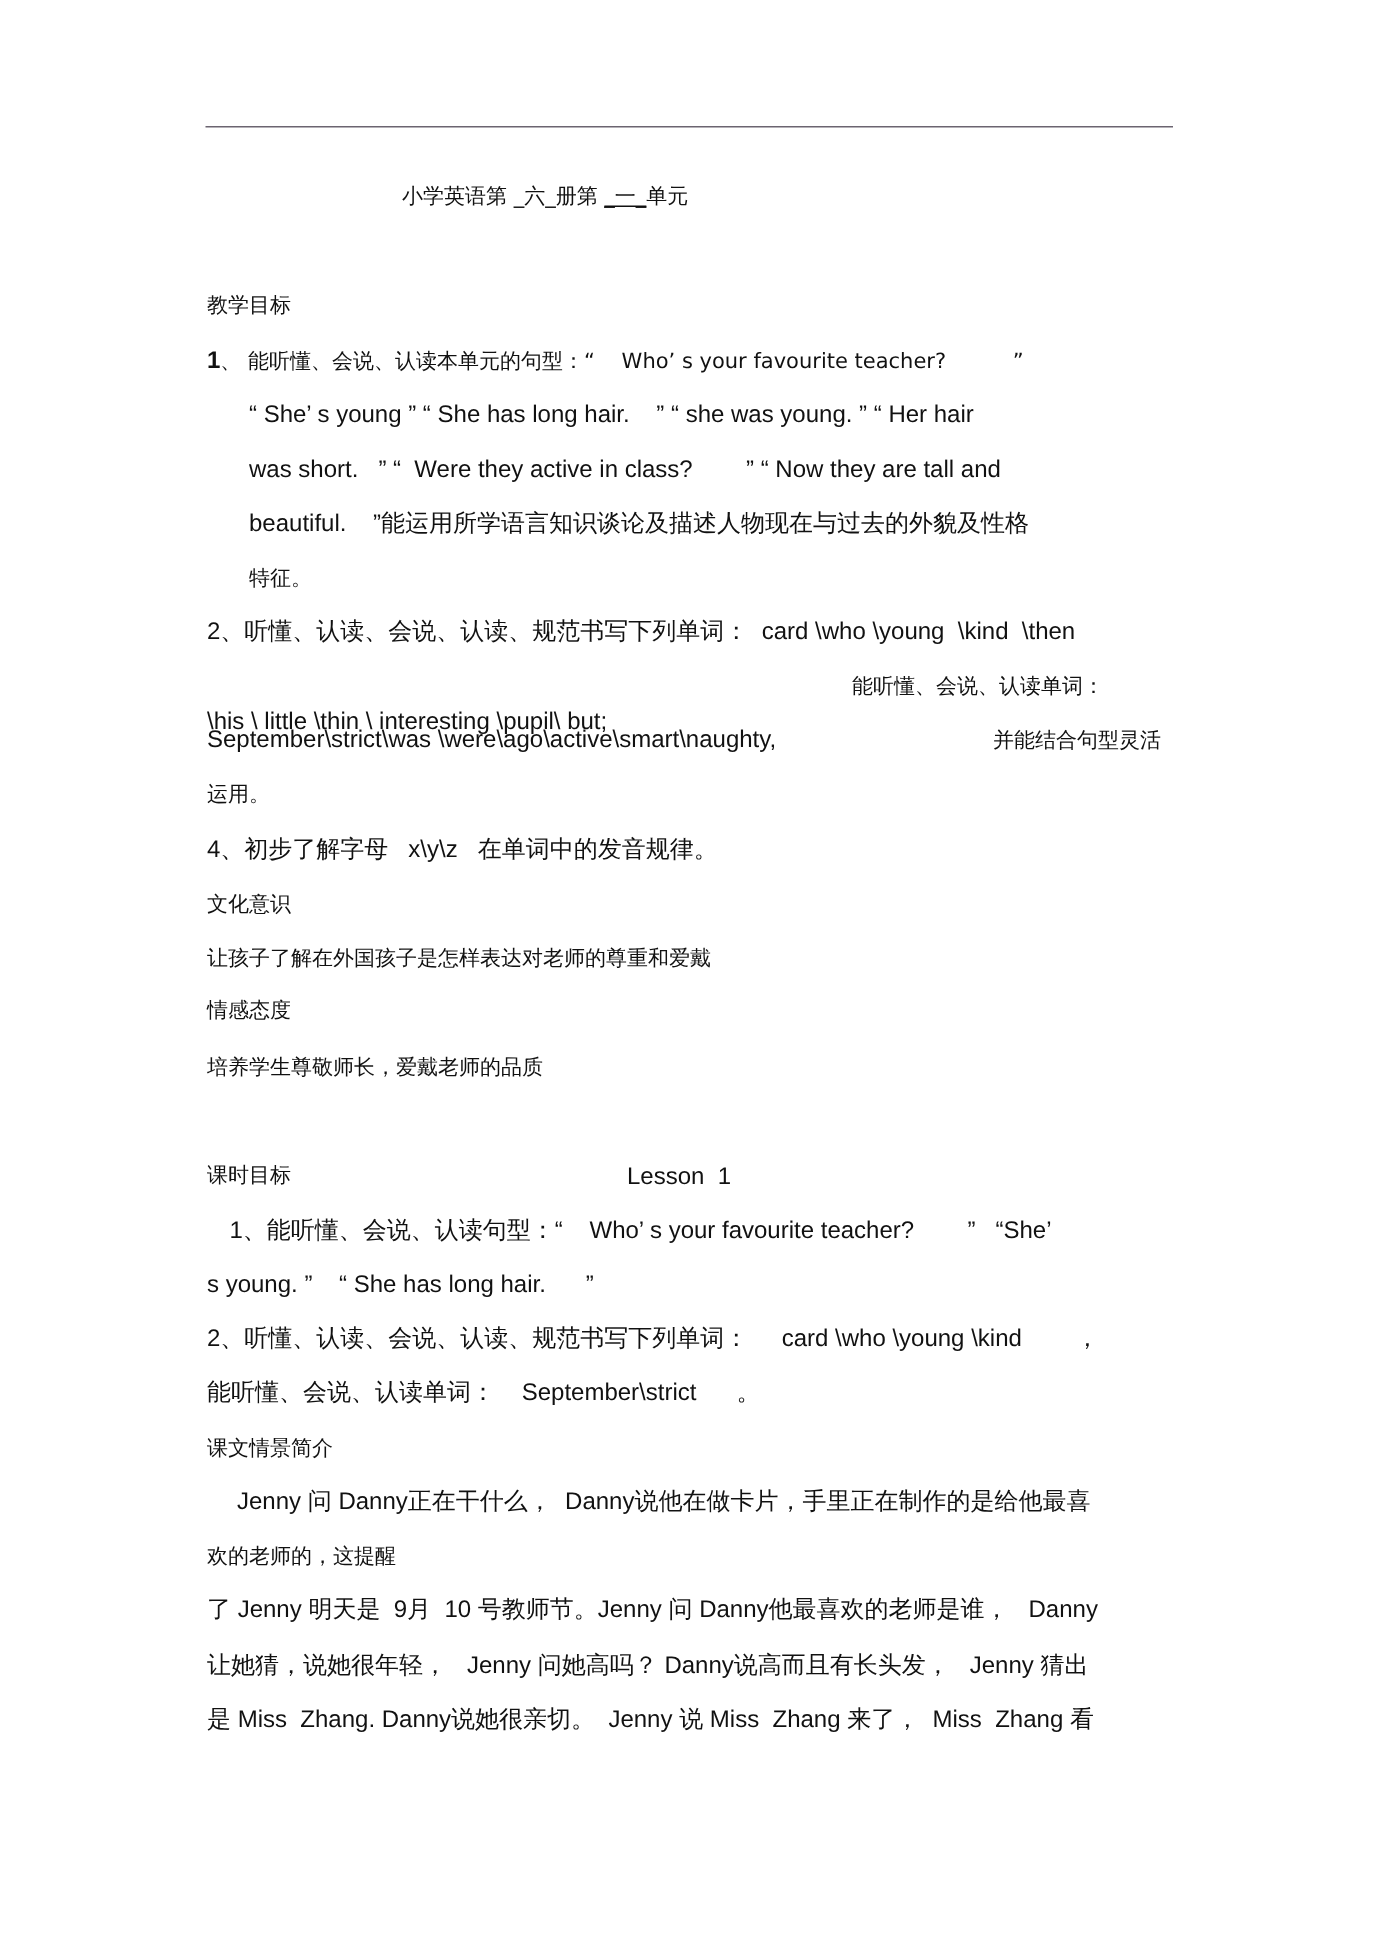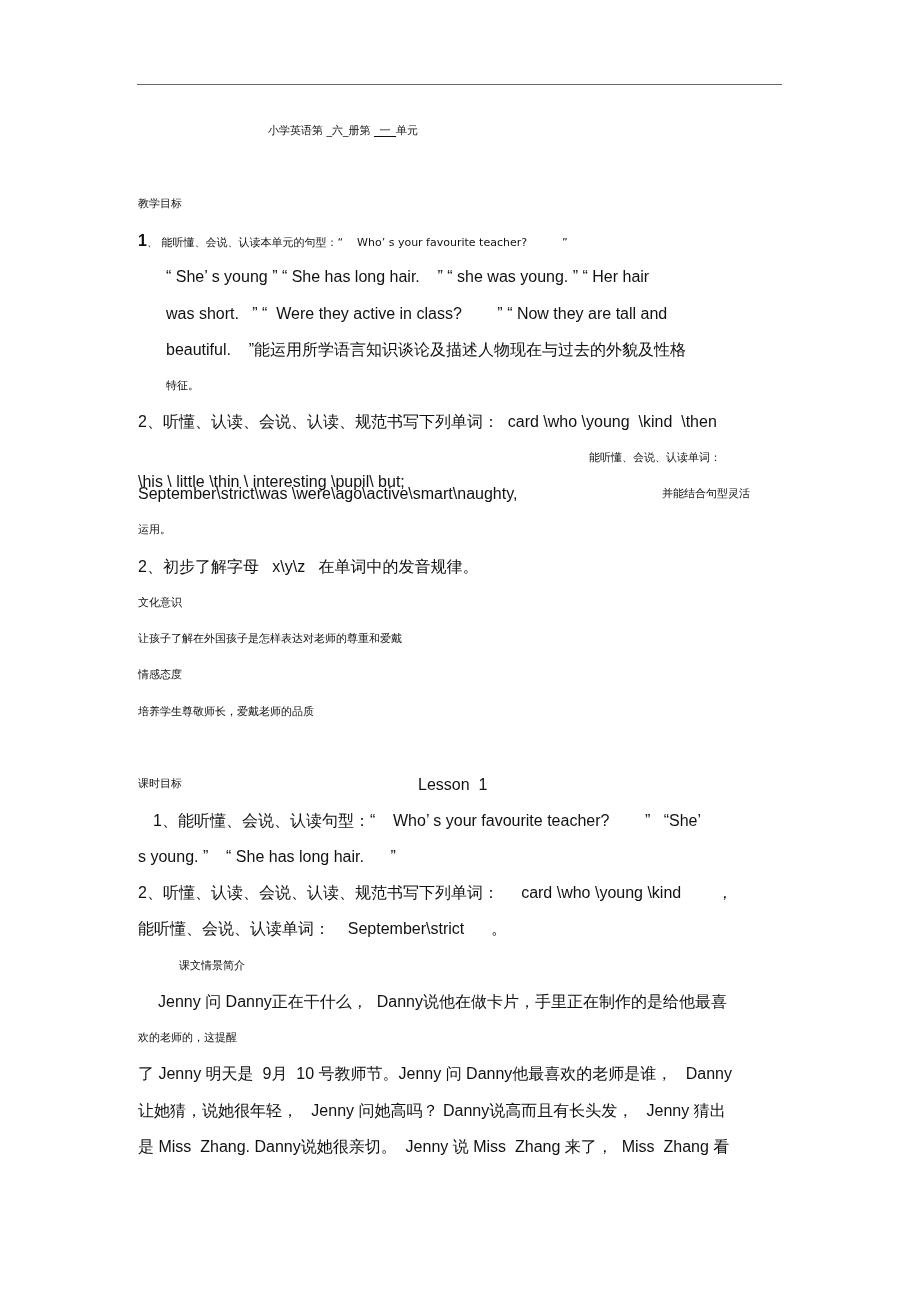--- a/index.html
+++ b/index.html
@@ -25,21 +25,21 @@
       border-top: 1.5px solid #6b6470;
     }
     .line {
       position: absolute;
       white-space: pre;
       line-height: 20px;
       font-size: 16px;
     }
     .zh {
       font-family: "DejaVu Sans", "Liberation Sans", sans-serif;
-      font-size: 11px;
+      font-size: 14px;
     }
     .bold { font-weight: bold; }
     .u {
       text-decoration: underline;
       text-underline-offset: 2px;
     }
     .title-line { left: 268px; top: 121px; }
     .lesson-title { left: 418px; top: 737px; margin-top: 38px; }
   </style>
 </head>
@@ -54,43 +54,43 @@
   <div class="line zh" style="left:138px; top:194px;">教学目标</div>
 
   <div class="line" style="left:138px; top:231px;"><span class="bold">1</span><span class="zh">、 能听懂、会说、认读本单元的句型：“    Who’ s your favourite teacher?          ”</span></div>
   <div class="line" style="left:166px; top:267px;">“ She’ s young ” “ She has long hair.    ” “ she was young. ” “ Her hair</div>
   <div class="line" style="left:166px; top:304px;">was short.   ” “  Were they active in class?        ” “ Now they are tall and</div>
   <div class="line" style="left:166px; top:340px;">beautiful.    ”能运用所学语言知识谈论及描述人物现在与过去的外貌及性格</div>
   <div class="line zh" style="left:166px; top:376px;">特征。</div>
 
   <div class="line" style="left:138px; top:412px;">2、听懂、认读、会说、认读、规范书写下列单词：  card \who \young  \kind  \then</div>
   <div class="line" style="left:138px; top:448px;margin-top:24px;">\his \ little \thin \ interesting \pupil\ but;</div>
-  <div class="line zh" style="left:568px; top:448px;margin-left:21px;">能听懂、会说、认读单词：</div>
+  <div class="line zh" style="left:568px; top:448px;">能听懂、会说、认读单词：</div>
   <div class="line" style="left:138px; top:484px;">September\strict\was \were\ago\active\smart\naughty,</div>
   <div class="line zh" style="left:626px; top:484px;margin-left:36px;">并能结合句型灵活</div>
   <div class="line zh" style="left:138px; top:520px;">运用。</div>
 
-  <div class="line" style="left:138px; top:557px;">2、初步了解字母   x\y\z   在单词中的发音规律。</div>
+  <div class="line" style="left:138px; top:557px;">4、初步了解字母   x\y\z   在单词中的发音规律。</div>
 
   <div class="line zh" style="left:138px; top:593px;">文化意识</div>
   <div class="line zh" style="left:138px; top:629px;">让孩子了解在外国孩子是怎样表达对老师的尊重和爱戴</div>
 
   <div class="line zh" style="left:138px; top:665px;font-family:Liberation Mono, monospace;">情感态度</div>
   <div class="line zh" style="left:138px; top:702px;">培养学生尊敬师长，爱戴老师的品质</div>
 
   <div class="line lesson-title">Lesson  1</div>
   <div class="line zh" style="left:138px; top:774px;">课时目标</div>
 
   <div class="line" style="left:138px; top:811px;margin-left:15px;">1、能听懂、会说、认读句型：“    Who’ s your favourite teacher?        ”   “She’</div>
   <div class="line" style="left:138px; top:847px;">s young. ”    “ She has long hair.      ”</div>
 
   <div class="line" style="left:138px; top:883px;">2、听懂、认读、会说、认读、规范书写下列单词：     card \who \young \kind        ，</div>
   <div class="line" style="left:138px; top:919px;">能听懂、会说、认读单词：    September\strict      。</div>
 
-  <div class="line zh" style="left:138px; top:956px;margin-left:41px;">课文情景简介</div>
+  <div class="line zh" style="left:138px; top:956px;">课文情景简介</div>
 
   <div class="line" style="left:138px; top:992px;margin-left:20px;">Jenny 问 Danny正在干什么，  Danny说他在做卡片，手里正在制作的是给他最喜</div>
   <div class="line zh" style="left:138px; top:1028px;">欢的老师的，这提醒</div>
   <div class="line" style="left:138px; top:1064px;">了 Jenny 明天是  9月  10 号教师节。Jenny 问 Danny他最喜欢的老师是谁，   Danny</div>
   <div class="line" style="left:138px; top:1101px;">让她猜，说她很年轻，   Jenny 问她高吗？ Danny说高而且有长头发，   Jenny 猜出</div>
   <div class="line" style="left:138px; top:1137px;">是 Miss  Zhang. Danny说她很亲切。  Jenny 说 Miss  Zhang 来了，  Miss  Zhang 看</div>
 
 </div>
 
 </body></html>

